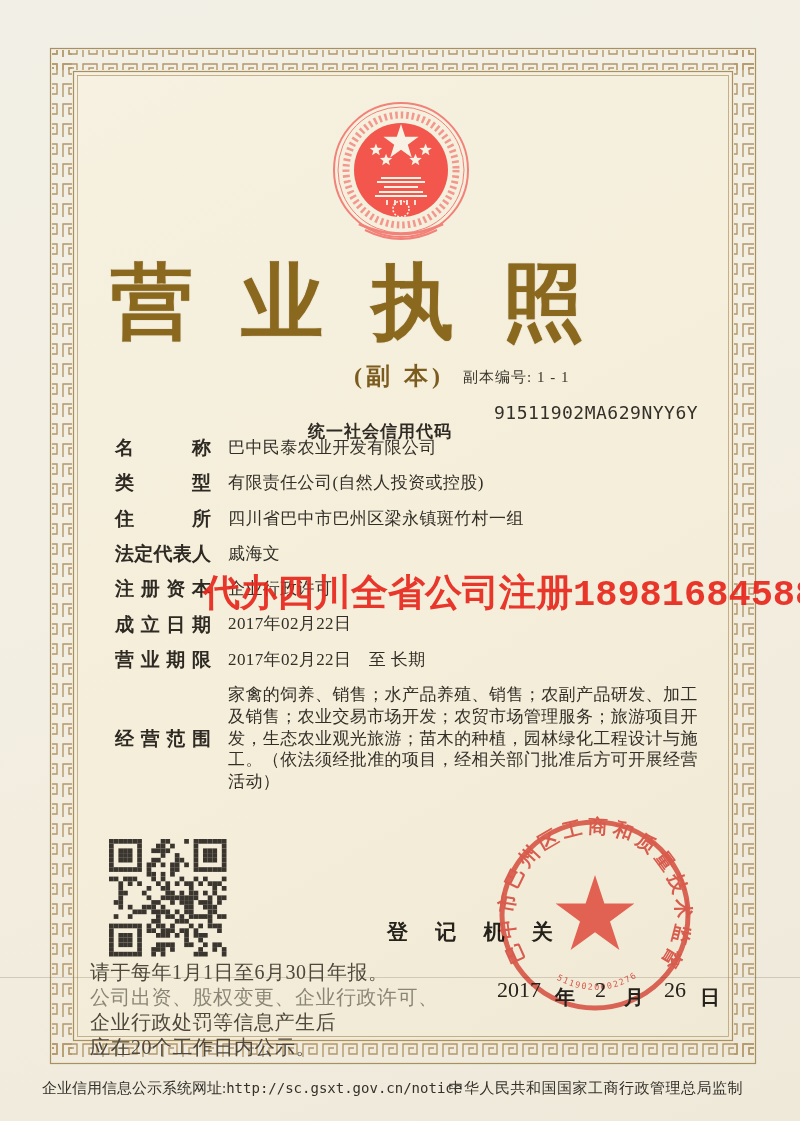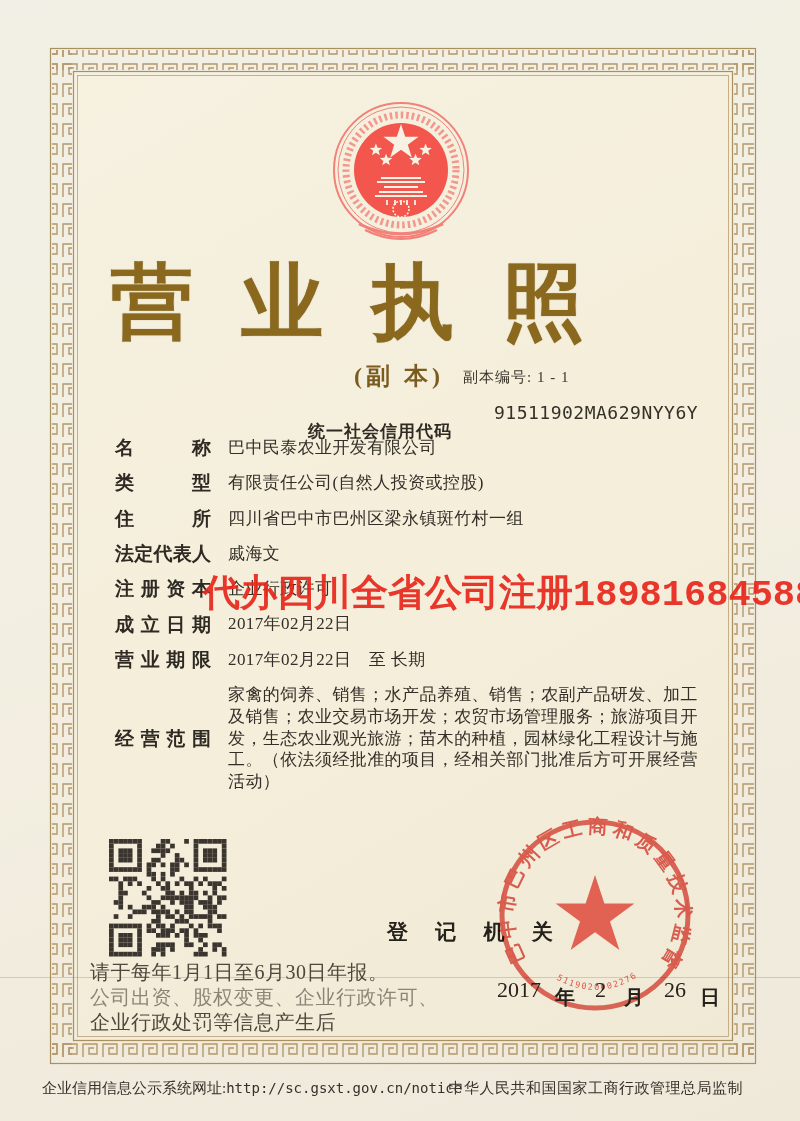--- a/index.html
+++ b/index.html
@@ -515,20 +515,21 @@
     <span class="d-gap2"></span>
     <span class="d-num">26</span>
     <span class="d-gap1"></span>
     <span class="d-char">日</span>
   </div>
 
   <div id="notice">
     <div class="n-line">请于每年1月1日至6月30日年报。</div>
     <div class="n-line faded">公司出资、股权变更、企业行政许可、</div>
     <div class="n-line">企业行政处罚等信息产生后</div>
+    <div class="n-line">应在20个工作日内公示。</div>
   </div>
 
   <div id="footer">
     <div id="footer-left">
       <span>企业信用信息公示系统网址:</span><span id="footer-url">http://sc.gsxt.gov.cn/notice</span>
     </div>
     <div id="footer-right">中华人民共和国国家工商行政管理总局监制</div>
   </div>
 </div>
 

